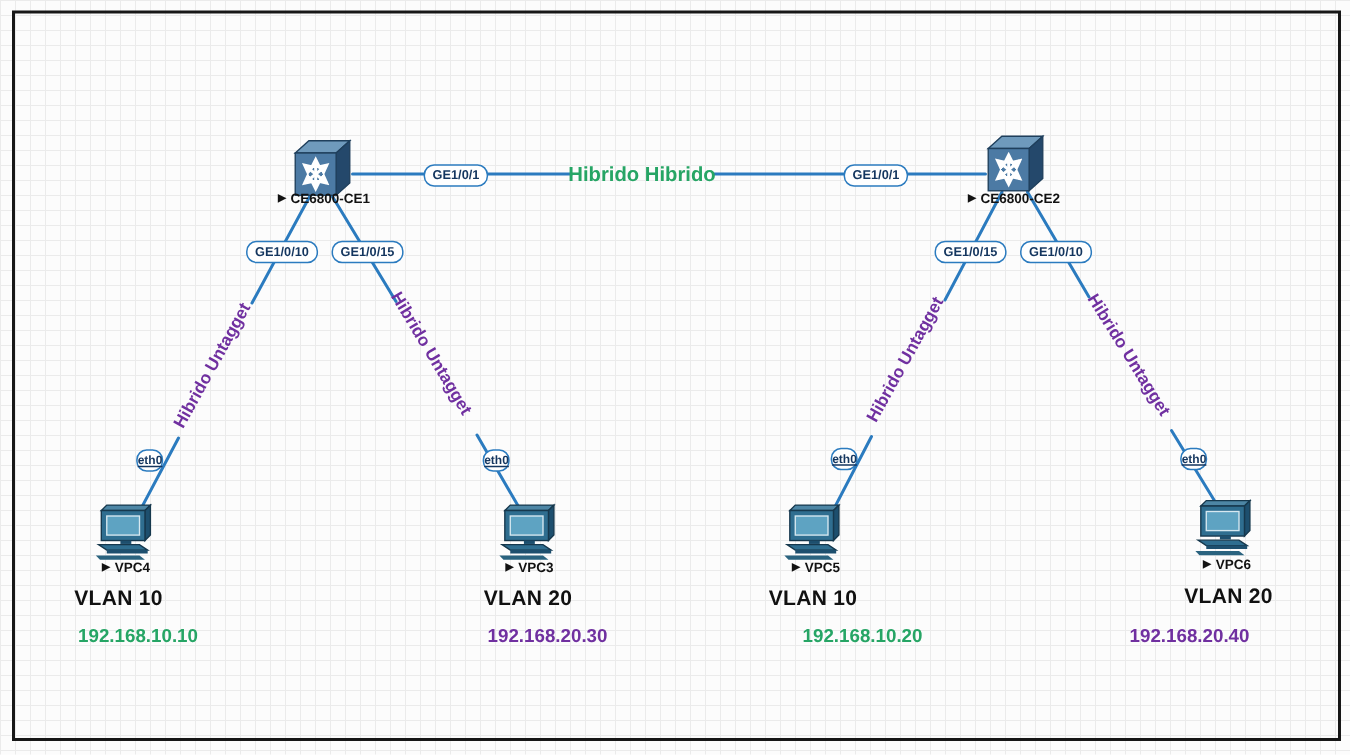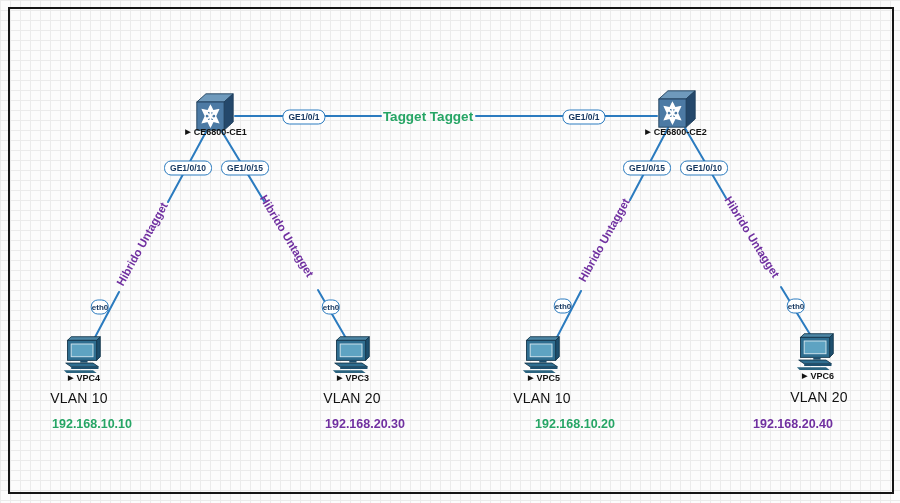--- a/index.html
+++ b/index.html
@@ -10,24 +10,24 @@
                      linear-gradient(90deg,#ebebeb 1px,transparent 1px);
     background-size:10px 10px;}
   .frame{position:absolute;left:8px;top:7px;width:882px;height:483px;
     border:2px solid #171717;pointer-events:none;}
   svg.links{position:absolute;left:0;top:0;width:900px;height:503px;}
   svg.links line{stroke:#2b7bbf;stroke-width:2;stroke-linecap:round;}
   .abs{position:absolute;transform:translate(-50%,-50%);white-space:nowrap;}
   .pill{position:absolute;transform:translate(-50%,-50%);white-space:nowrap;
     background:#ffffff;border:1.5px solid #2b7bbf;border-radius:7px;
     padding:1px 5px;font-size:8.5px;font-weight:bold;color:#14365f;line-height:11px;}
-  .pill.sm{padding:1px 0;font-size:8px;}
+  .pill.sm{padding:1px 0;font-size:8px;text-decoration:underline;}
   .nlabel{font-size:9px;font-weight:bold;color:#121212;}
   .nlabel .marker{font-size:7px;margin-right:3px;vertical-align:1px;}
-  .vlan{font-size:14px;font-weight:normal;color:#111111;letter-spacing:.2px;}
+  .vlan{font-size:14px;font-weight:bold;color:#111111;letter-spacing:.2px;}
   .ip{font-size:12.5px;font-weight:bold;margin-left:13px;}
   .ip.green{color:#26a565;}
   .ip.purple{color:#7030a0;}
   .tagget{font-size:13.5px;font-weight:bold;color:#26a565;}
   .untagget{position:absolute;white-space:nowrap;font-size:11.5px;font-weight:bold;color:#7030a0;}
   .node{position:absolute;}
 </style>
 </head>
 <body>
 
@@ -91,21 +91,21 @@
       <line x1="9" y1="20" x2="25" y2="33" stroke="#fff" stroke-width="2.2" marker-start="url(#m2)" marker-end="url(#m2)"></line>
       <line x1="25" y1="20" x2="9" y2="33" stroke="#fff" stroke-width="2.2" marker-start="url(#m2)" marker-end="url(#m2)"></line>
     </svg>
   </div>
   <div class="abs nlabel" style="left:676px;top:132px;">
     <span class="marker">▶</span><span>CE6800-CE2</span>
   </div>
 
   <div class="pill" style="left:304px;top:117px;">GE1/0/1</div>
   <div class="pill" style="left:584px;top:117px;">GE1/0/1</div>
-  <div class="abs tagget" style="left:428px;top:116px;">Tagget Tagget</div>
+  <div class="abs tagget" style="left:428px;top:116px;">Hibrido Hibrido</div>
 
   <div class="pill" style="left:188px;top:168px;">GE1/0/10</div>
   <div class="pill" style="left:245px;top:168px;">GE1/0/15</div>
   <div class="pill" style="left:647px;top:168px;">GE1/0/15</div>
   <div class="pill" style="left:704px;top:168px;">GE1/0/10</div>
 
   <div class="pill sm" style="left:100px;top:307px;">eth0</div>
   <div class="pill sm" style="left:331px;top:307px;">eth0</div>
   <div class="pill sm" style="left:563px;top:306px;">eth0</div>
   <div class="pill sm" style="left:796px;top:306px;">eth0</div>

